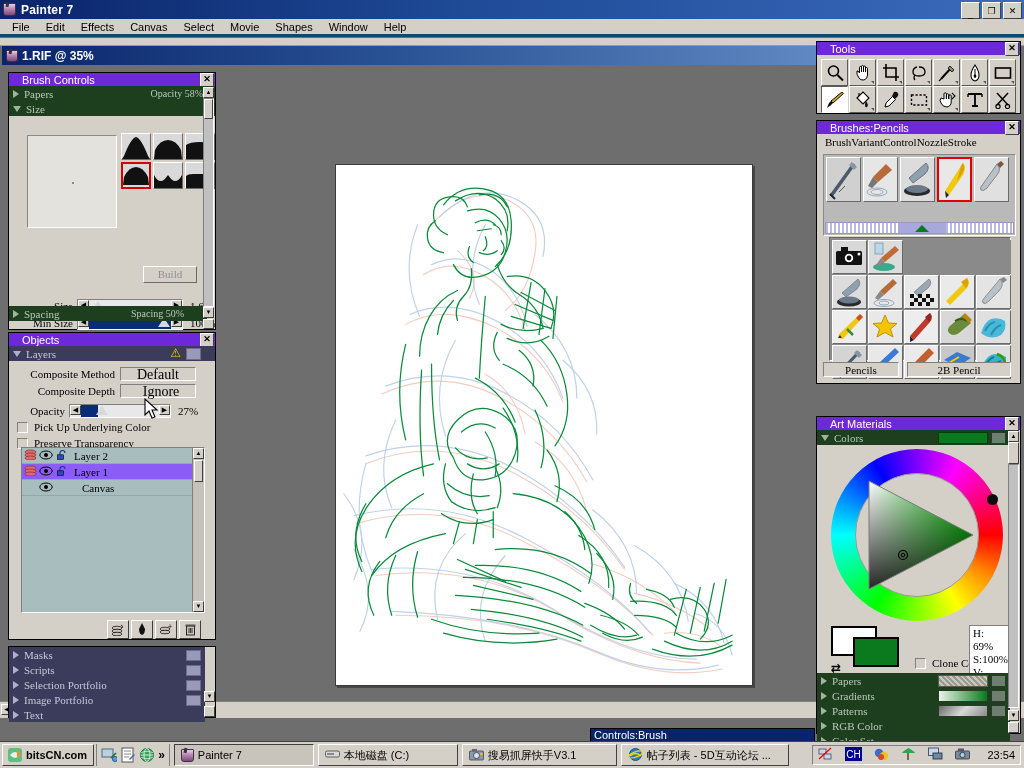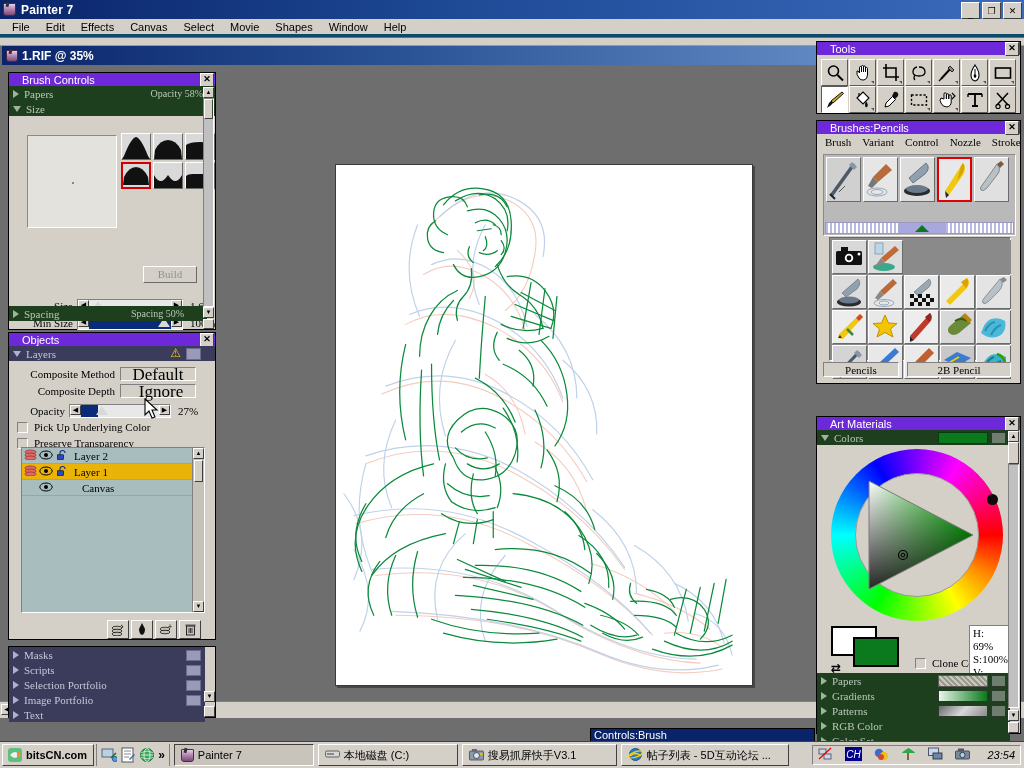--- a/index.html
+++ b/index.html
@@ -118,33 +118,33 @@
     position:absolute;top:1px;width:0;height:0;
     border-left:6px solid transparent;border-right:6px solid transparent;border-bottom:9px solid #d8d8d8;
   }
   .slider.dim{background:#c6c2ba;border-color:#a9a9a9 #e8e8e8 #e8e8e8 #a9a9a9;}
   .row .val{padding-left:7px;color:#000;font-size:11px;}
 
   .fieldrow{display:flex;align-items:center;height:17px;font-family:"Liberation Serif",serif;font-size:11px;}
   .fieldrow .lbl{width:106px;text-align:right;padding-right:5px;}
   .fieldbox{
     background:#d4d0c8;border:1px solid;border-color:#808080 #fff #fff #808080;
-    height:14px;line-height:14px;text-align:center;box-sizing:border-box;font-size:17px;
+    height:14px;line-height:14px;text-align:center;box-sizing:border-box;font-size:14px;
   }
 
   .chkrow{display:flex;align-items:center;height:16px;font-family:"Liberation Serif",serif;font-size:11px;padding-left:8px;}
   .chk{width:9px;height:9px;background:#d4d0c8;border:1px solid;border-color:#808080 #fff #fff #808080;margin-right:6px;}
 
   
   .layerlist{
     position:absolute;background:#a8bdbd;border:1px solid;border-color:#808080 #fff #fff #808080;
     box-sizing:border-box;overflow:hidden;
   }
   .layerrow{height:15px;display:flex;align-items:center;font-family:"Liberation Serif",serif;font-size:11px;border-bottom:1px solid #93a8a8;}
-  .layerrow.sel{background:#eab308;}
+  .layerrow.sel{background:#8b5cf6;}
   .layerrow .li{width:16px;text-align:center;}
   .layerrow .nm{padding-left:4px;}
 
   .minibtn{
     width:22px;height:19px;background:#d4d0c8;border:1px solid;
     border-color:#fff #404040 #404040 #fff;box-sizing:border-box;
     display:flex;align-items:center;justify-content:center;font-size:11px;
   }
 
   .tool{
@@ -183,21 +183,21 @@
   }
   .qlaunch{display:flex;align-items:center;gap:3px;padding:0 4px;border-left:1px solid #808080;border-right:1px solid #808080;margin-left:2px;height:22px;}
   .qicon{width:16px;height:16px;}
   .taskbtn{
     height:22px;min-width:140px;padding:0 6px;margin-left:4px;display:flex;align-items:center;gap:4px;
     background:#d4d0c8;border:1px solid;border-color:#fff #404040 #404040 #fff;
     font-size:11px;box-sizing:border-box;overflow:hidden;white-space:nowrap;
   }
   .tray{
     margin-left:auto;margin-right:3px;height:20px;display:flex;align-items:center;gap:12px;padding:0 5px;
-    border:1px solid;border-color:#808080 #fff #fff #808080;box-sizing:border-box;font-size:11px;font-style:italic;
+    border:1px solid;border-color:#808080 #fff #fff #808080;box-sizing:border-box;font-size:11px;
   }
 
   .statusstrip{
     position:absolute;left:590px;bottom:26px;width:225px;height:14px;
     background:#0a246a;color:#fff;font-size:11px;display:flex;align-items:center;
     padding-left:3px;box-sizing:border-box;border:1px solid #000;
   }
 
   .scrollarrow{
     position:absolute;width:11px;height:11px;background:#d4d0c8;
@@ -774,21 +774,21 @@
           </svg>
         </div>
     </div>
   </div>
 
   <div class="palette" style="left:816px;top:120px;width:205px;height:264px;">
     <div class="pal-title">
       <span>Brushes:Pencils</span>
       <div class="closeX">✕</div>
     </div>
-    <div style="display:flex;align-items:center;height:15px;font-family:'Liberation Serif',serif;font-size:11px;padding-left:8px;gap:11px;">
+    <div style="display:flex;align-items:center;height:15px;font-family:'Liberation Serif',serif;font-size:11px;padding-left:8px;">
       <span>Brush</span>
       <span>Variant</span>
       <span>Control</span>
       <span>Nozzle</span>
       <span>Stroke</span>
     </div>
 
     <div style="position:absolute;left:6px;top:33px;width:193px;height:82px;border:1px solid;border-color:#8a8a8a #fff #fff #8a8a8a;background:#b9b9b9;box-sizing:border-box;">
       <div style="position:absolute;left:2px;top:2px;display:flex;gap:2px;">
         <div class="brushbtn">

